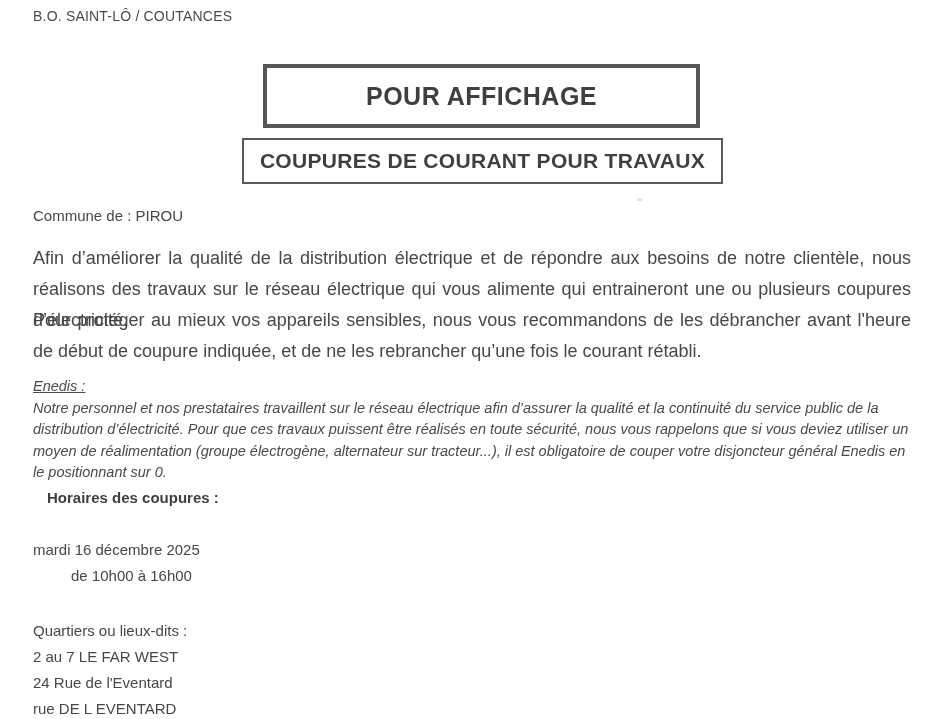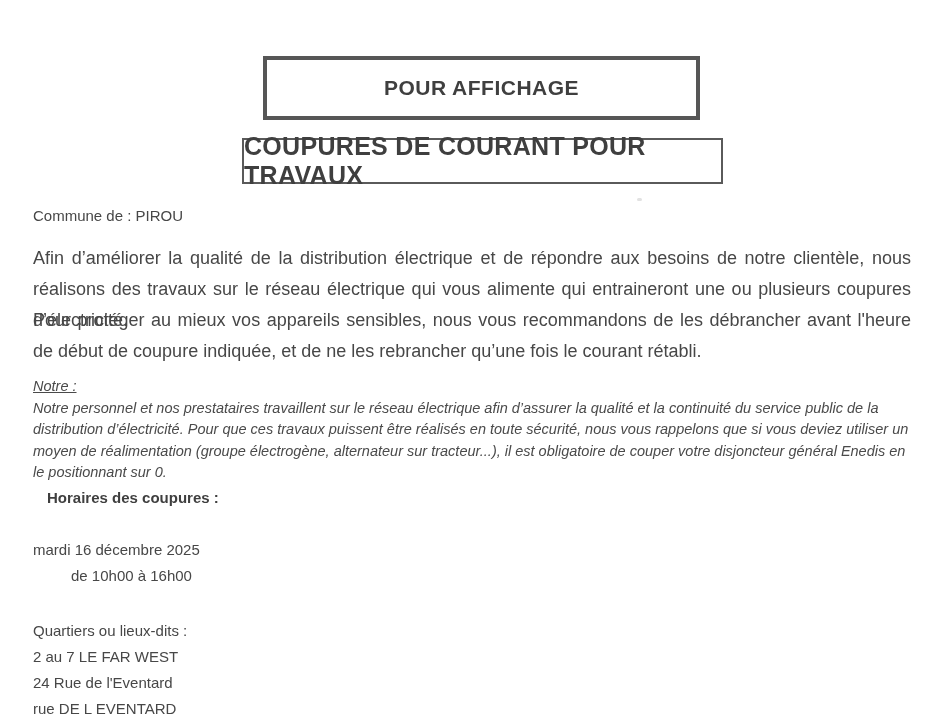--- a/index.html
+++ b/index.html
@@ -14,37 +14,37 @@
   }
   .bo-line {
     position: absolute;
     left: 33px; top: 8px;
     font-size: 14px;
     letter-spacing: 0.2px;
     color: #4a4a4a;
   }
   .banner {
     position: absolute;
-    left: 263px; top: 56px;
+    left: 263px; top: 64px;
     width: 437px; height: 64px;
     border: 4px solid #565656;
     box-sizing: border-box;
     display: flex; align-items: center; justify-content: center;
-    font-size: 21px; font-weight: bold;
+    font-size: 25px; font-weight: bold;
     color: #3f3f3f;
     letter-spacing: 0.5px;
   }
   .subbanner {
     position: absolute;
     left: 242px; top: 138px;
     width: 481px; height: 46px;
     border: 2px solid #5a5a5a;
     box-sizing: border-box;
     display: flex; align-items: center; justify-content: center;
-    font-size: 25px; font-weight: bold;
+    font-size: 21px; font-weight: bold;
     color: #3f3f3f;
     letter-spacing: 0.3px;
   }
   .commune {
     position: absolute;
     left: 33px; top: 207px;
     font-size: 15px;
   }
   .para {
     position: absolute;
@@ -93,39 +93,40 @@
     width: 5px; height: 3px;
     background: #e2e2e2;
     border-radius: 2px;
   }
 </style>
 </head>
 <body>
 
 <div class="page">
 
+  <div class="bo-line">B.O. SAINT-LÔ / COUTANCES</div>
 
   <div class="banner">
     <span>POUR AFFICHAGE</span>
   </div>
 
   <div class="subbanner">
     <span>COUPURES DE COURANT POUR TRAVAUX</span>
   </div>
 
   <div class="scan-speck"></div>
 
   <div class="commune">Commune de : PIROU</div>
 
   <div class="para para-1">Afin d’améliorer la qualité de la distribution électrique et de répondre aux besoins de notre clientèle, nous réalisons des travaux sur le réseau électrique qui vous alimente qui entraineront une ou plusieurs coupures d’électricité.</div>
 
   <div class="para para-2">Pour protéger au mieux vos appareils sensibles, nous vous recommandons de les débrancher avant l'heure de début de coupure indiquée, et de ne les rebrancher qu’une fois le courant rétabli.</div>
 
   <div class="rappel">
-    <span class="rappel-label">Notre :</span><br>
+    <span class="rappel-label">Enedis :</span><br>
     <span>Notre personnel et nos prestataires travaillent sur le réseau électrique afin d’assurer la qualité et la continuité du service public de la distribution d’électricité. Pour que ces travaux puissent être réalisés en toute sécurité, nous vous rappelons que si vous deviez utiliser un moyen de réalimentation (groupe électrogène, alternateur sur tracteur...), il est obligatoire de couper votre disjoncteur général Enedis en le positionnant sur 0.</span>
   </div>
 
   <div class="bold-line horaires-label">Horaires des coupures :</div>
 
   <div class="plain-line schedule-date">mardi 16 décembre 2025</div>
 
   <div class="plain-line schedule-time">de 10h00 à 16h00</div>
 
   <div class="plain-line quartiers-label">Quartiers ou lieux-dits :</div>

